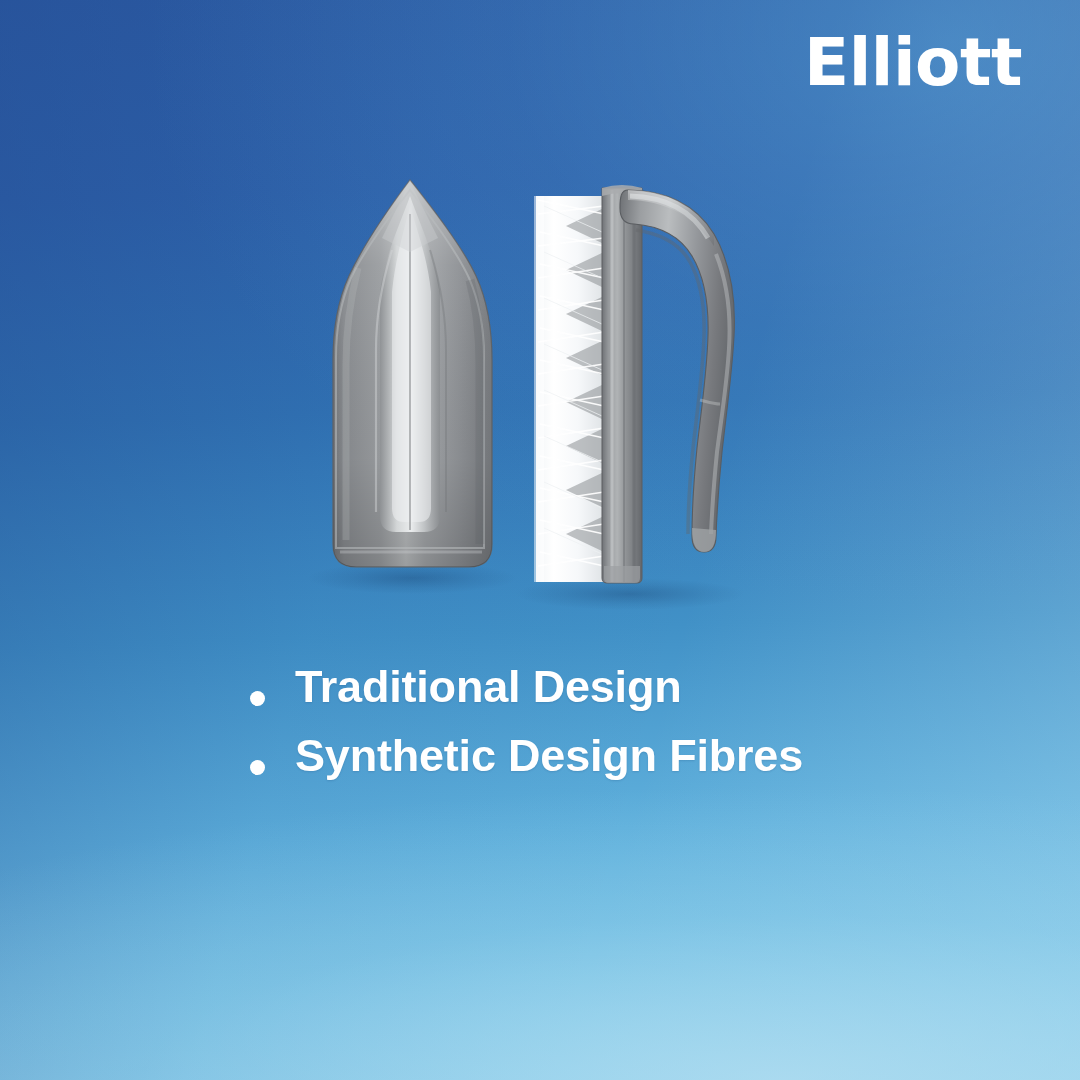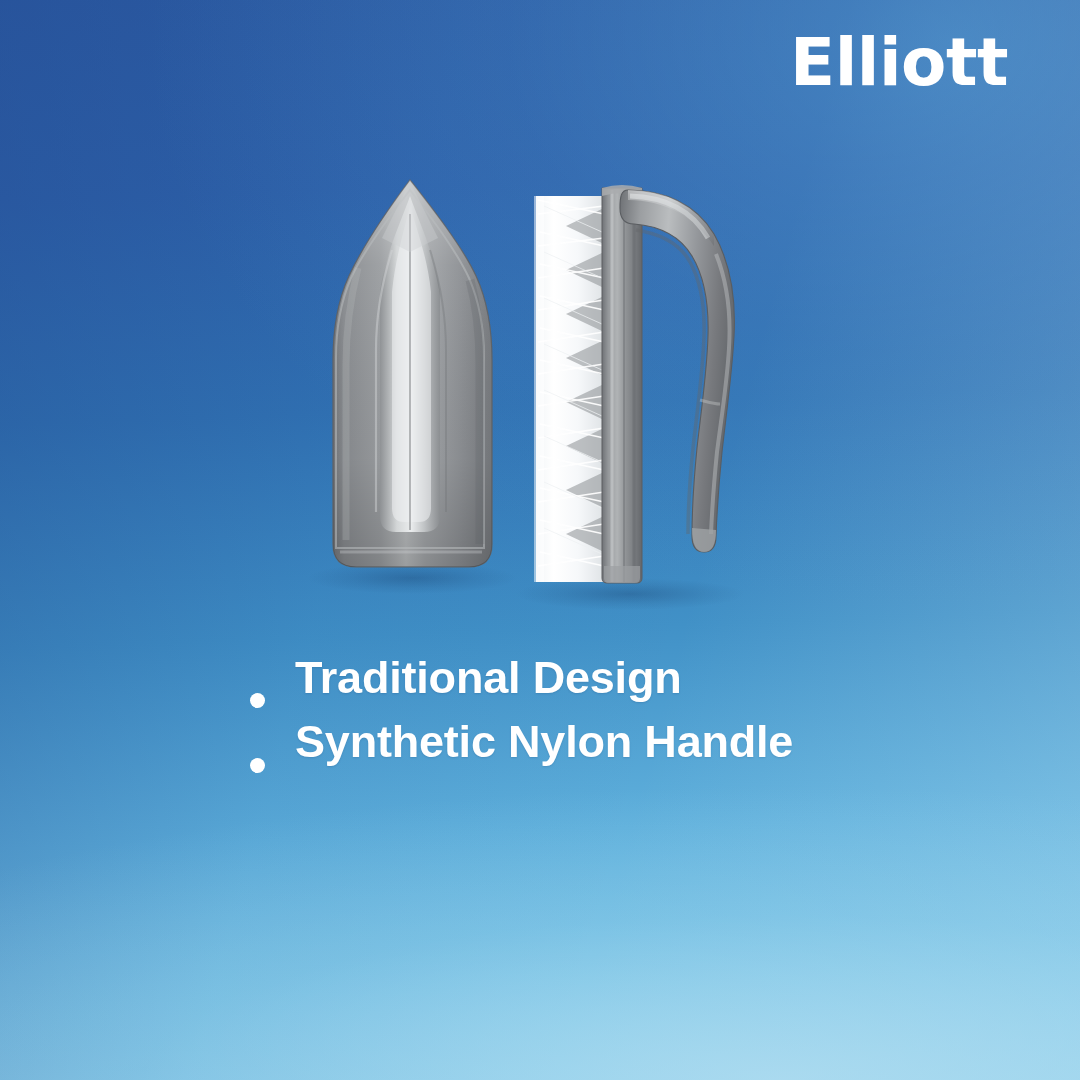--- a/index.html
+++ b/index.html
@@ -53,21 +53,21 @@
     height: 34%;
     background: radial-gradient(130% 100% at 72% 100%,
         rgba(178,221,240,0.75) 0%,
         rgba(150,208,234,0.30) 45%,
         rgba(150,208,234,0.00) 80%);
   }
 
   
   .logo {
     position: absolute;
-    right: 72px;
+    right: 58px;
     top: 30px;
     color: #ffffff;
     font-size: 66px;
     font-weight: 700;
     letter-spacing: -0.5px;
     line-height: 1;
     font-family: "DejaVu Sans", "Liberation Sans", sans-serif;
   }
 
   
@@ -86,22 +86,23 @@
     top: 648px;
     width: 700px;
     margin: 0;
     padding: 0;
     list-style: none;
     color: #ffffff;
   }
   .feature {
     position: relative;
     display: flex;
-    align-items: flex-end;
+    align-items: center;
     margin-bottom: 4px;
+    margin-top: 9px;
   }
   .bullet {
     flex: 0 0 auto;
     width: 15px;
     height: 15px;
     border-radius: 50%;
     background: #ffffff;
     margin-top: 23px;
     margin-right: 30px;
   }
@@ -347,17 +348,17 @@
     </svg>
   </div>
 
   <ul class="features">
     <li class="feature">
       <span class="bullet"></span>
       <span class="feature-text">Traditional Design</span>
     </li>
     <li class="feature">
       <span class="bullet"></span>
-      <span class="feature-text">Synthetic Nylon Handle</span>
+      <span class="feature-text">Synthetic Design Fibres</span>
     </li>
   </ul>
 
 </div>
 
 </body></html>

